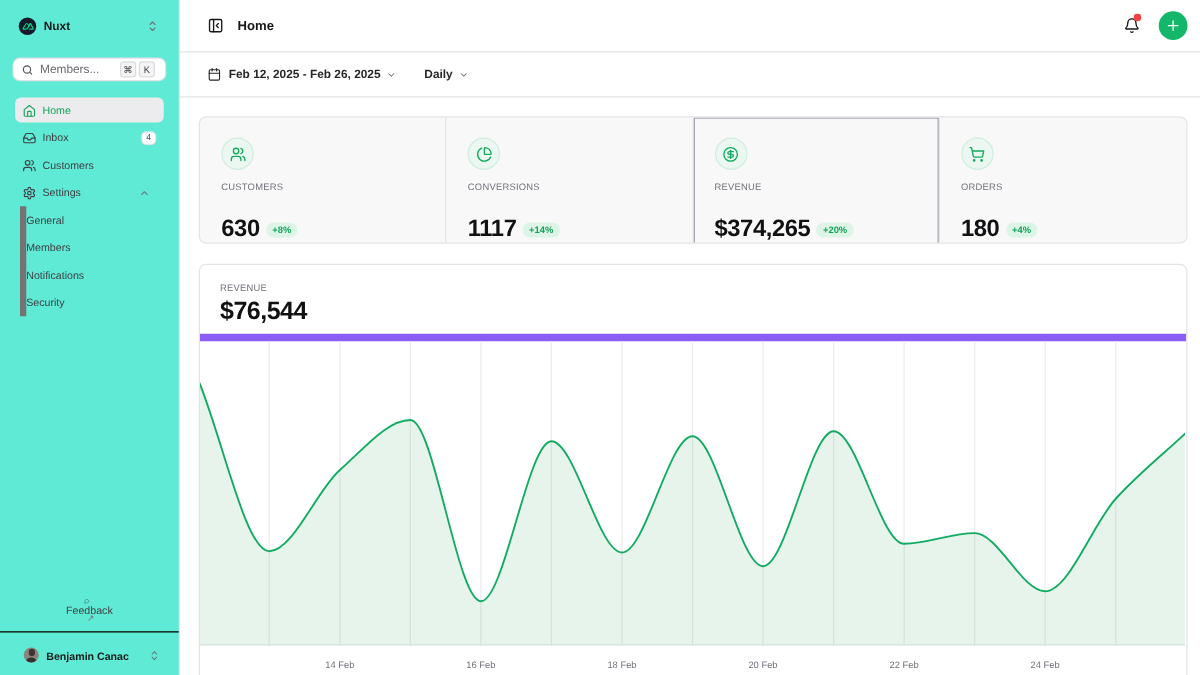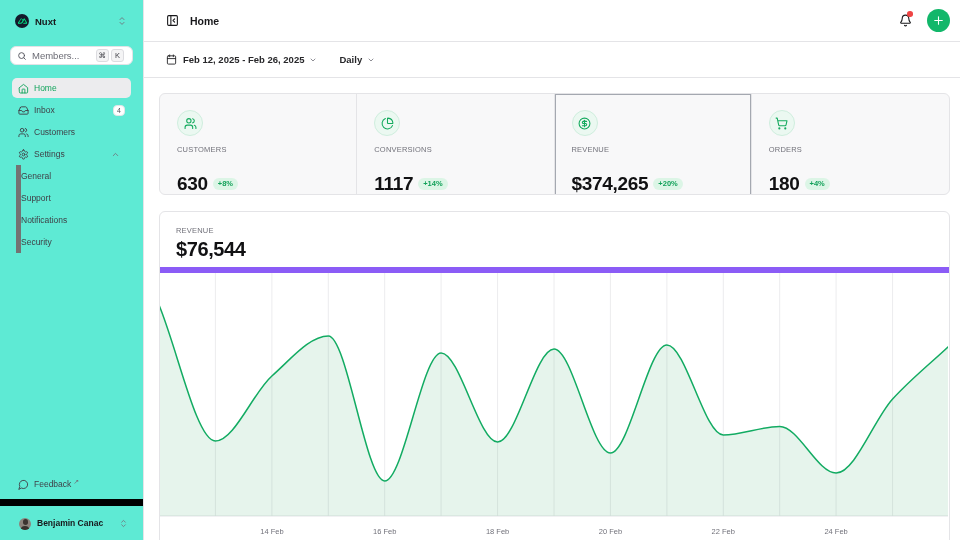--- a/index.html
+++ b/index.html
@@ -27,24 +27,24 @@
   padding:0 6px; font-size:8.5px; font-weight:500; color:#3f3f46; }
 .nav-item svg { margin-right:5px; }
 .nav-item.active { background:#ececee; color:#12a45c; }
 .nav-badge { margin-left:auto; font-size:7px; color:#52525b; border:1px solid #e4e4e7;
   border-radius:4px; background:#fff; padding:1px 3px; line-height:1; }
 .nav-chev { margin-left:auto; color:#71717a; display:flex; }
 .subnav { position:relative; margin-left:4px; margin-top:-1px; border-left:5px solid #737373; }
 .sub-item { height:22px; display:flex; align-items:center; font-size:8.5px; font-weight:500; color:#3f3f46; }
 .sb-spacer { flex:1; }
 .sb-foot { padding:4px 12px 4px 12px; }
-.foot-item { height:22px; display:flex; align-items:center; font-size:8.5px; font-weight:500; color:#3f3f46; padding:0 6px; }
+.foot-item { height:22px; display:flex; align-items:center; font-size:8.5px; font-weight:500; color:#3f3f46; padding:0 6px;flex-direction:column; }
 .foot-item svg { margin-right:5px; }
 .arr { font-size:7px; color:#71717a; margin-left:2px; position:relative; top:-2px; }
-.sb-user { border-top:7px solid #000000; padding:12px 12px 10px 19px; display:flex; align-items:flex-start; }
+.sb-user { border-top:1px solid #000000; padding:12px 12px 10px 19px; display:flex; align-items:flex-end; }
 .avatar { width:12px; height:12px; border-radius:50%; background:#8c837c;
   position:relative; overflow:hidden; margin-right:6px; }
 .avatar::before{ content:""; position:absolute; left:3.5px; top:1px; width:5.5px; height:6px;
   border-radius:50%; background:#3c3431;}
 .avatar::after{ content:""; position:absolute; left:2px; top:7.5px; width:8px; height:6px;
   border-radius:50% 50% 0 0; background:#37302c;}
 .user-name { font-size:8.5px; font-weight:700; color:#18181b; flex:1; }
 
 .main { flex:1; display:flex; flex-direction:column; background:#fff; }
 .topbar { height:42px; flex:none; border-bottom:1px solid #e4e4e7; display:flex; align-items:center;
@@ -147,21 +147,21 @@
           </svg>
         Settings
         <span class="nav-chev">
             <svg width="9" height="9" viewBox="0 0 24 24" fill="none" stroke="currentColor" stroke-width="2.2" stroke-linecap="round" stroke-linejoin="round">
               <path d="m6 15 6-6 6 6"></path>
             </svg>
           </span>
       </div>
       <div class="subnav">
         <div class="sub-item">General</div>
-        <div class="sub-item">Support</div>
+        <div class="sub-item">Members</div>
         <div class="sub-item">Notifications</div>
         <div class="sub-item">Security</div>
       </div>
     </nav>
     <div class="sb-spacer"></div>
     <div class="sb-foot">
       <div class="foot-item">
         <svg width="11" height="11" viewBox="0 0 24 24" fill="none" stroke="currentColor" stroke-width="2" stroke-linecap="round" stroke-linejoin="round">
             <path d="M7.9 20A9 9 0 1 0 4 16.1L2 22Z"></path>
           </svg>

